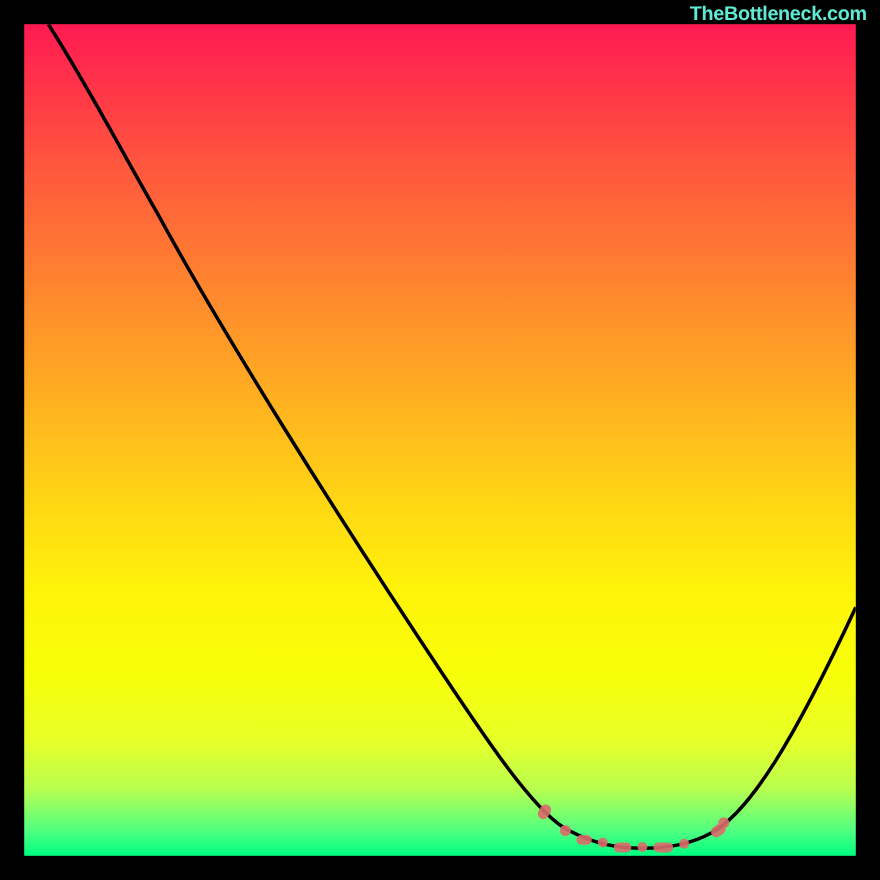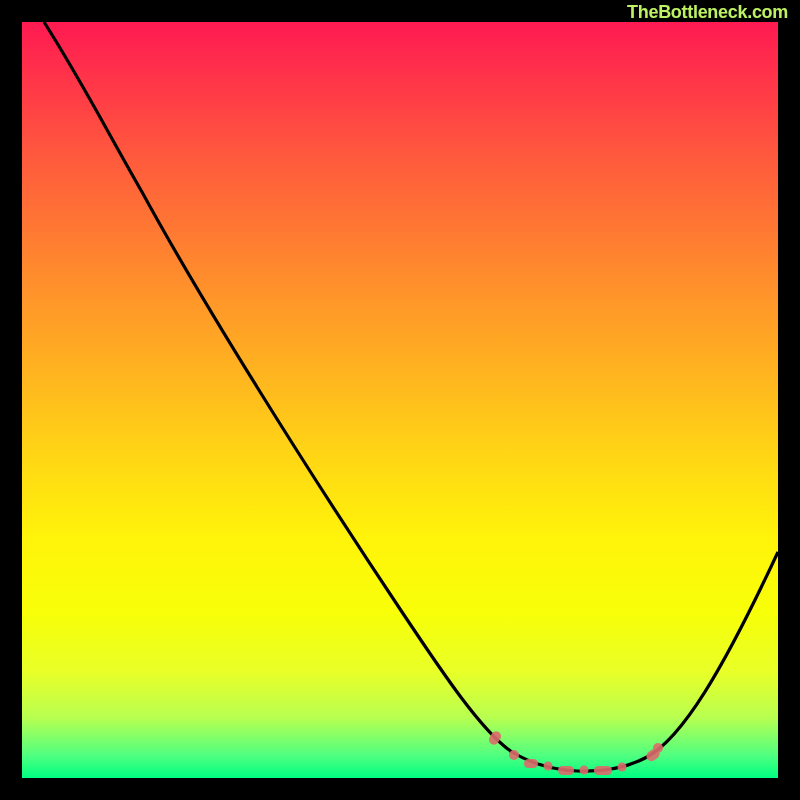--- a/index.html
+++ b/index.html
@@ -34,21 +34,21 @@
       #00ff82 100%
     );
   }
 
   .watermark {
     position: absolute;
     top: 2px;
     right: 12px;
     font-size: 18px;
     font-weight: bold;
-    color: #bef264;
+    color: #5eead4;
     letter-spacing: -0.3px;
   }
 
   svg.curve {
     position: absolute;
     top: 0; left: 0;
     width: 756px; height: 756px;
   }
 </style>
 </head>

